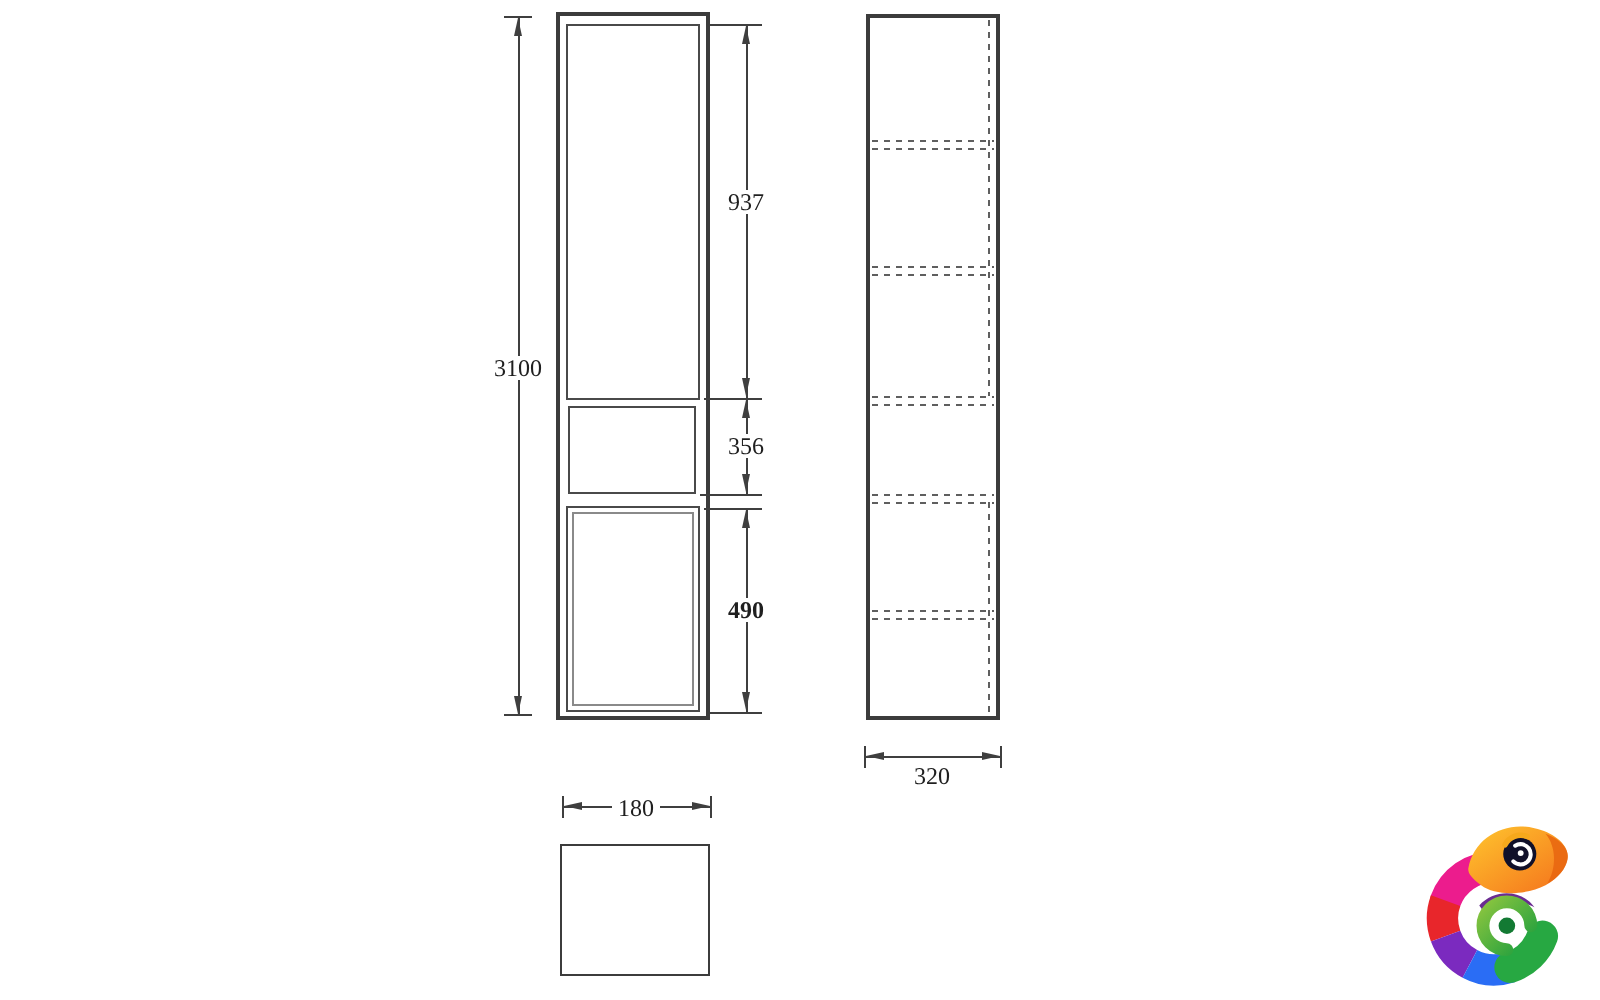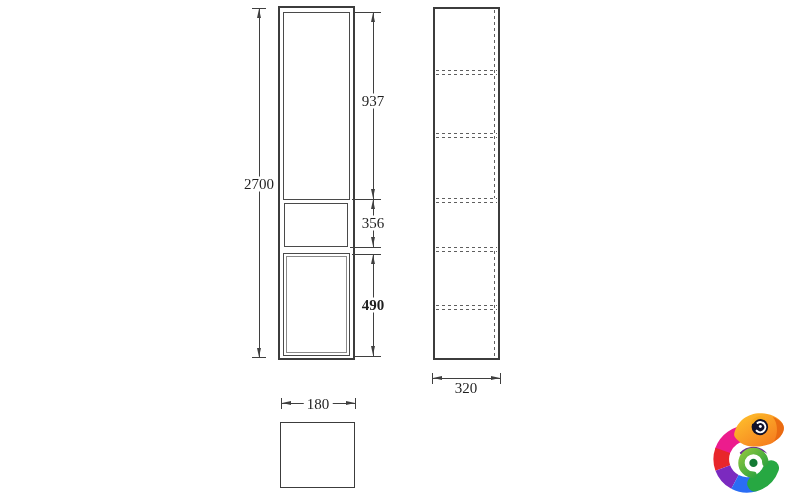--- a/index.html
+++ b/index.html
@@ -5,21 +5,21 @@
   html,body{margin:0;padding:0;background:#fff;}
   #canvas{position:relative;width:800px;height:500px;background:#ffffff;overflow:hidden;
           font-family:"Liberation Serif", serif;}
   .rect{position:absolute;box-sizing:border-box;border:1px solid #4a4a4a;background:#fff;}
   .outer{border:2px solid #3c3c3c;}
   .line{position:absolute;background:#3f3f3f;}
   .hdash{position:absolute;height:1px;
          background:repeating-linear-gradient(90deg,#5f5f5f 0 3px,transparent 3px 6px);}
   .vdash{position:absolute;width:1px;
          background:repeating-linear-gradient(180deg,#5f5f5f 0 3px,transparent 3px 6px);}
-  .dlabel{position:absolute;font-size:15px;color:#1f1f1f;background:#fff;padding:0 3px;
+  .dlabel{position:absolute;font-size:12px;color:#1f1f1f;background:#fff;padding:0 3px;
           transform:translate(-50%,-50%);white-space:nowrap;line-height:1;}
   .arr{position:absolute;width:0;height:0;}
   .arr.up{border-left:2.5px solid transparent;border-right:2.5px solid transparent;border-bottom:9px solid #3f3f3f;}
   .arr.down{border-left:2.5px solid transparent;border-right:2.5px solid transparent;border-top:9px solid #3f3f3f;}
   .arr.left{border-top:2.5px solid transparent;border-bottom:2.5px solid transparent;border-right:9px solid #3f3f3f;}
   .arr.right{border-top:2.5px solid transparent;border-bottom:2.5px solid transparent;border-left:9px solid #3f3f3f;}
   .logo{position:absolute;left:701px;top:404px;width:92px;height:92px;}
 </style>
 </head>
 <body>
@@ -31,21 +31,21 @@
   <div class="rect" style="left:284px;top:203px;width:64px;height:44px;"></div>
   <div class="rect" style="left:283px;top:253px;width:67px;height:103px;">
     <div style="position:absolute;left:2px;top:2px;right:2px;bottom:2px;border:1px solid #8a8a8a;"></div>
   </div>
 
   <div class="line" style="left:259px;top:8px;width:1px;height:350px;"></div>
   <div class="line" style="left:252px;top:8px;width:14px;height:1px;"></div>
   <div class="line" style="left:252px;top:357px;width:14px;height:1px;"></div>
   <div class="arr up" style="left:257px;top:9px;"></div>
   <div class="arr down" style="left:257px;top:348px;"></div>
-  <div class="dlabel" style="left:259px;top:184px;">2700</div>
+  <div class="dlabel" style="left:259px;top:184px;">3100</div>
 
   <div class="line" style="left:355px;top:12px;width:26px;height:1px;"></div>
   <div class="line" style="left:352px;top:199px;width:29px;height:1px;"></div>
   <div class="line" style="left:350px;top:247px;width:31px;height:1px;"></div>
   <div class="line" style="left:352px;top:254px;width:29px;height:1px;"></div>
   <div class="line" style="left:355px;top:356px;width:26px;height:1px;"></div>
 
   <div class="line" style="left:373px;top:12px;width:1px;height:187px;"></div>
   <div class="arr up" style="left:371px;top:13px;"></div>
   <div class="arr down" style="left:371px;top:189px;"></div>

